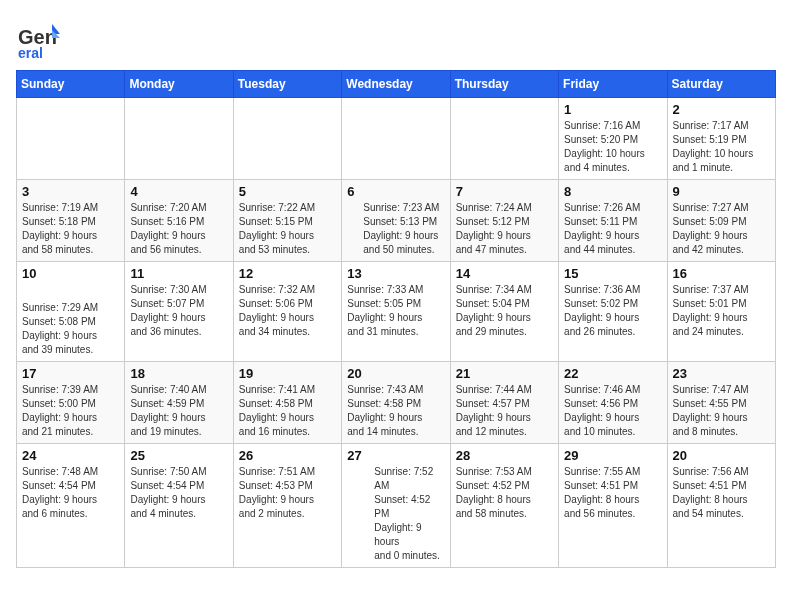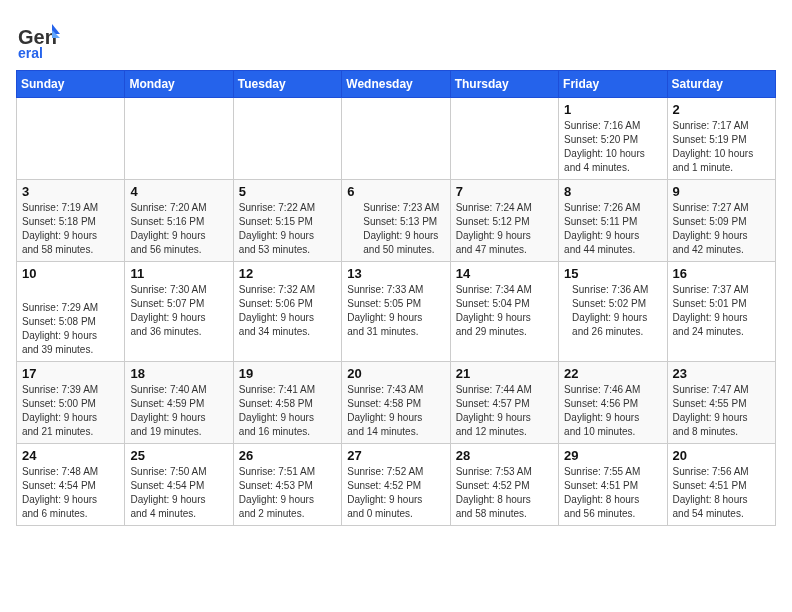--- a/index.html
+++ b/index.html
@@ -228,21 +228,21 @@
         </td>
         <td>
           <span class="day-number">14</span>
           <div class="day-info" style="white-space: pre-line;">Sunrise: 7:34 AM
 Sunset: 5:04 PM
 Daylight: 9 hours
 and 29 minutes.</div>
         </td>
         <td>
           <span class="day-number">15</span>
-          <div class="day-info" style="white-space: pre-line; margin-left: 8px;">Sunrise: 7:36 AM
+          <div class="day-info" style="white-space: pre-line;">Sunrise: 7:36 AM
 Sunset: 5:02 PM
 Daylight: 9 hours
 and 26 minutes.</div>
         </td>
         <td>
           <span class="day-number">16</span>
           <div class="day-info" style="white-space: pre-line;">Sunrise: 7:37 AM
 Sunset: 5:01 PM
 Daylight: 9 hours
 and 24 minutes.</div>
@@ -316,21 +316,21 @@
         </td>
         <td>
           <span class="day-number">26</span>
           <div class="day-info" style="white-space: pre-line;">Sunrise: 7:51 AM
 Sunset: 4:53 PM
 Daylight: 9 hours
 and 2 minutes.</div>
         </td>
         <td>
           <span class="day-number">27</span>
-          <div class="day-info" style="white-space: pre-line;">Sunrise: 7:52 AM
+          <div class="day-info" style="white-space: pre-line; margin-left: 27px;">Sunrise: 7:52 AM
 Sunset: 4:52 PM
 Daylight: 9 hours
 and 0 minutes.</div>
         </td>
         <td>
           <span class="day-number">28</span>
           <div class="day-info" style="white-space: pre-line;">Sunrise: 7:53 AM
 Sunset: 4:52 PM
 Daylight: 8 hours
 and 58 minutes.</div>

